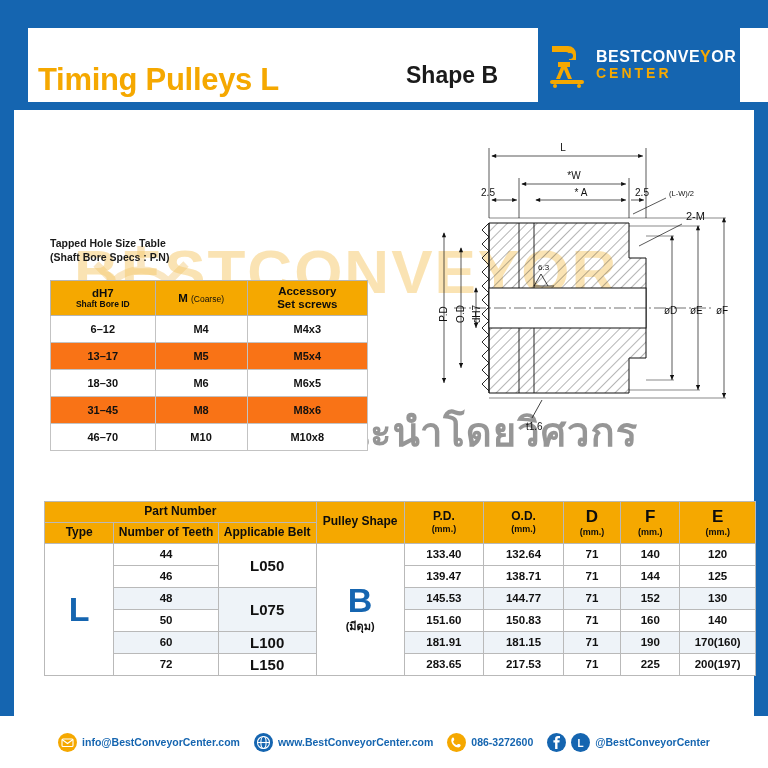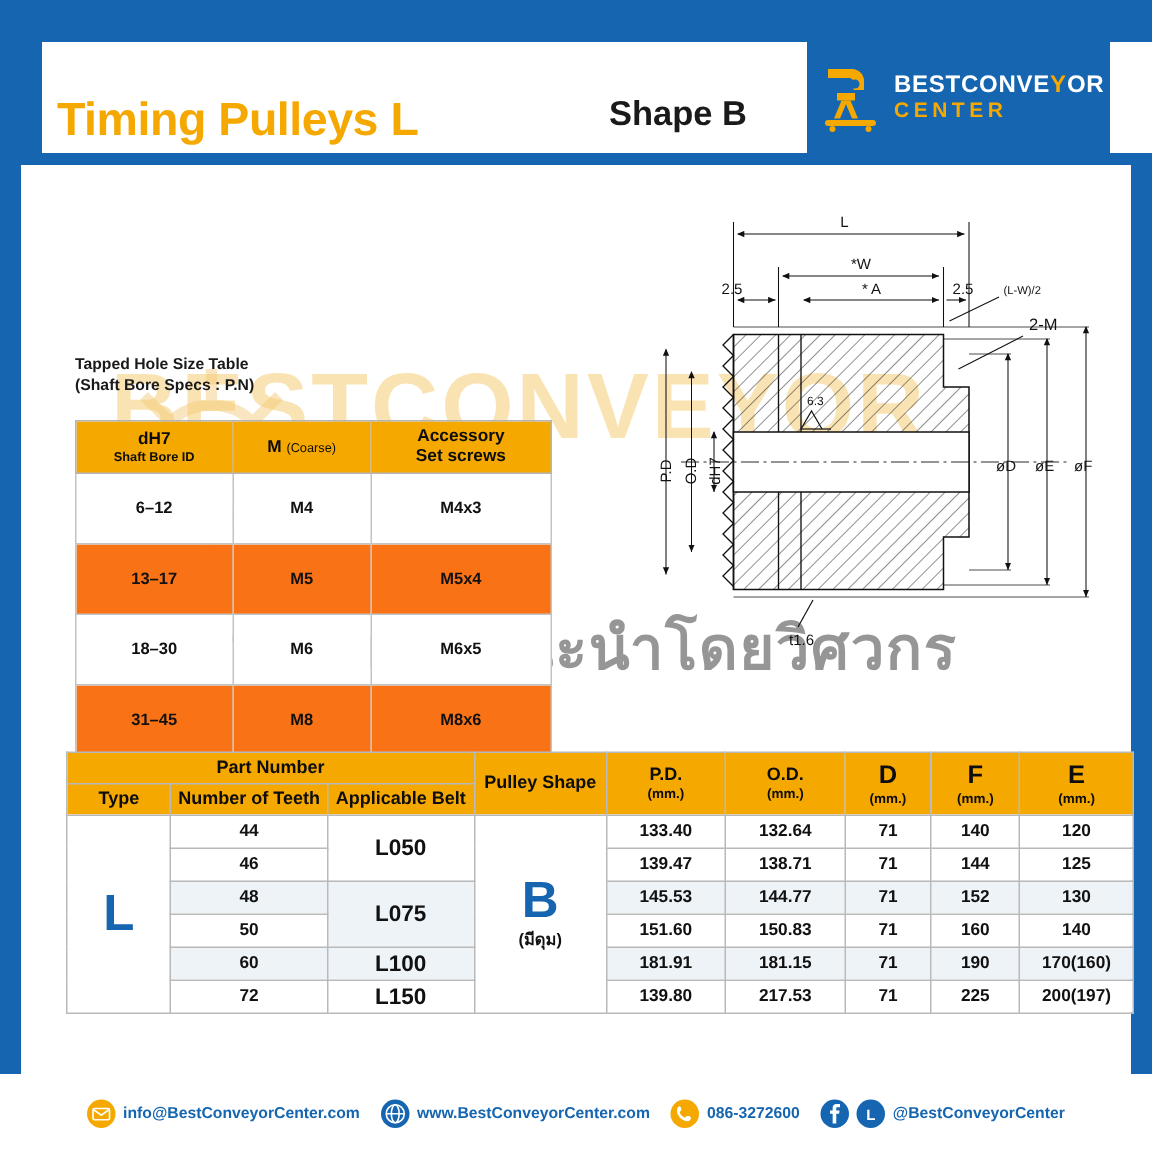--- a/index.html
+++ b/index.html
@@ -91,21 +91,21 @@
     border:1px solid #b5b5b5;
     font-size:11.5px; font-weight:bold;
     padding:4px 2px; line-height:1.15;
     text-align:center;
   }
   .tapped-table th .sub { display:block; font-size:8.5px; font-weight:bold; }
   .tapped-table th .norm { font-size:8.5px; font-weight:normal; }
   .tapped-table td {
     border:1px solid #c3c3c3;
     font-size:11px; font-weight:bold; color:#111;
-    text-align:center; padding:17px 2px; height:20px;
+    text-align:center; padding:7px 2px; height:20px;
     background:#ffffff;
   }
   .tapped-table tr.alt td { background:#f97316; }
 
   
   .main-table {
     position:absolute; left:30px; top:487px;
     width:712px;
   }
   .main-table th, .main-table td {
@@ -415,21 +415,21 @@
           <td class="belt-cell">L100</td>
           <td>181.91</td>
           <td>181.15</td>
           <td>71</td>
           <td>190</td>
           <td>170(160)</td>
         </tr>
         <tr>
           <td>72</td>
           <td class="belt-cell">L150</td>
-          <td>139.80</td>
+          <td>283.65</td>
           <td>217.53</td>
           <td>71</td>
           <td>225</td>
           <td>200(197)</td>
         </tr>
       </tbody>
     </table>
 
   </div>
 

